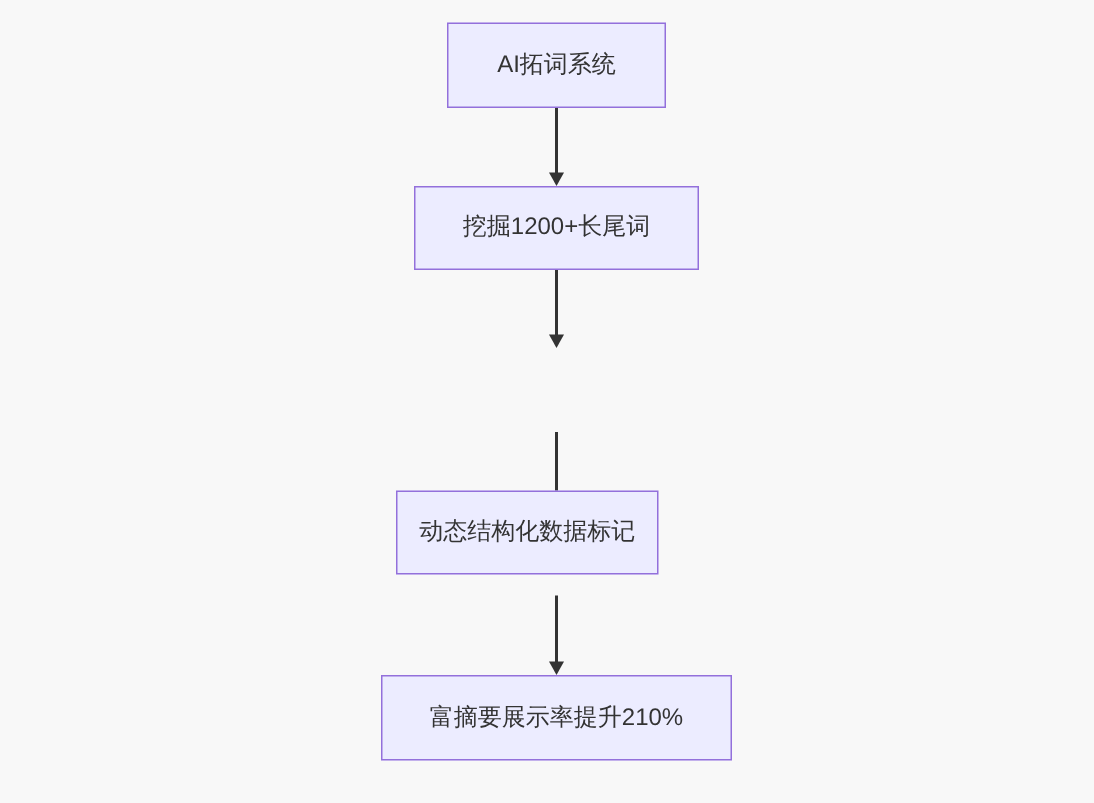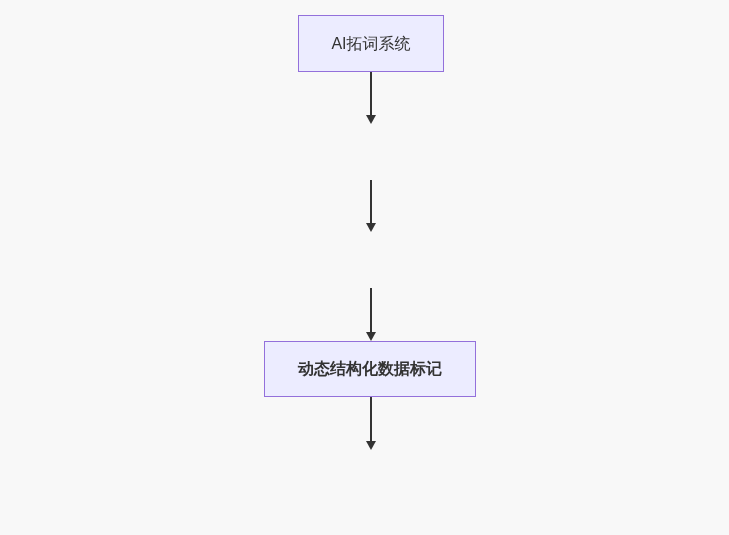--- a/index.html
+++ b/index.html
@@ -29,21 +29,21 @@
   .node-label {
     color: var(--text, #333333);
     font-size: 16px;
     line-height: 1.2;
     white-space: nowrap;
   }
   
   .n1 { left: 298px; top: 15px;  width: 146px; height: 57px; }
   .n2 { left: 276px; top: 124px; width: 190px; height: 56px; }
   .n3 { left: 261px; top: 232px; width: 220px; height: 56px; }
-  .n4 { left: 264px; top: 341px; width: 212px; height: 56px; font-weight: bold; }
+  .n4 { left: 264px; top: 327px; width: 175px; height: 56px; }
   .n5 { left: 254px; top: 450px; width: 234px; height: 57px; }
 
   .arrow {
     position: absolute;
     left: 371px;
     width: 0;
   }
   .a1 { top: 72px;  height: 52px; }
   .a2 { top: 180px; height: 52px; }
   .a3 { top: 288px; height: 53px; }
@@ -75,20 +75,23 @@
 
   <div class="node n1">
     <span class="node-label">AI拓词系统</span>
   </div>
 
   <div class="arrow a1">
     <div class="arrow-line"></div>
     <div class="arrow-head"></div>
   </div>
 
+  <div class="node n2">
+    <span class="node-label">挖掘1200+长尾词</span>
+  </div>
 
   <div class="arrow a2">
     <div class="arrow-line"></div>
     <div class="arrow-head"></div>
   </div>
 
 
   <div class="arrow a3">
     <div class="arrow-line"></div>
     <div class="arrow-head"></div>
@@ -96,14 +99,17 @@
 
   <div class="node n4">
     <span class="node-label">动态结构化数据标记</span>
   </div>
 
   <div class="arrow a4">
     <div class="arrow-line"></div>
     <div class="arrow-head"></div>
   </div>
 
+  <div class="node n5">
+    <span class="node-label">富摘要展示率提升210%</span>
+  </div>
 
 </div>
 
 </body></html>

